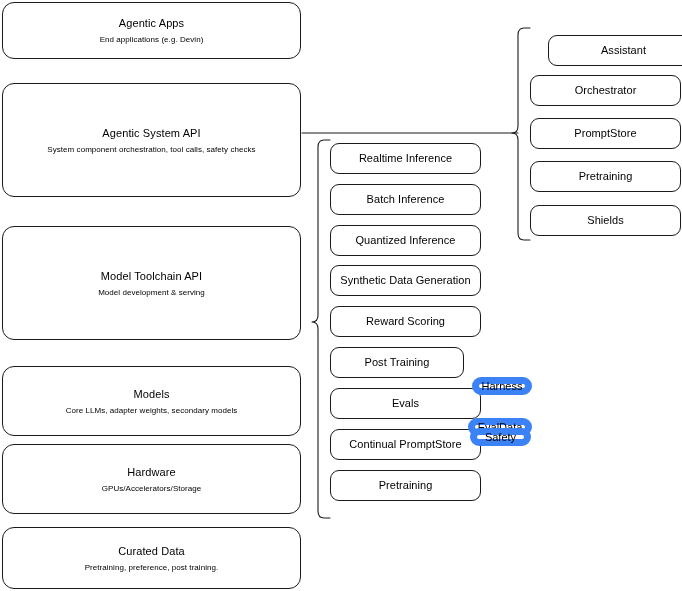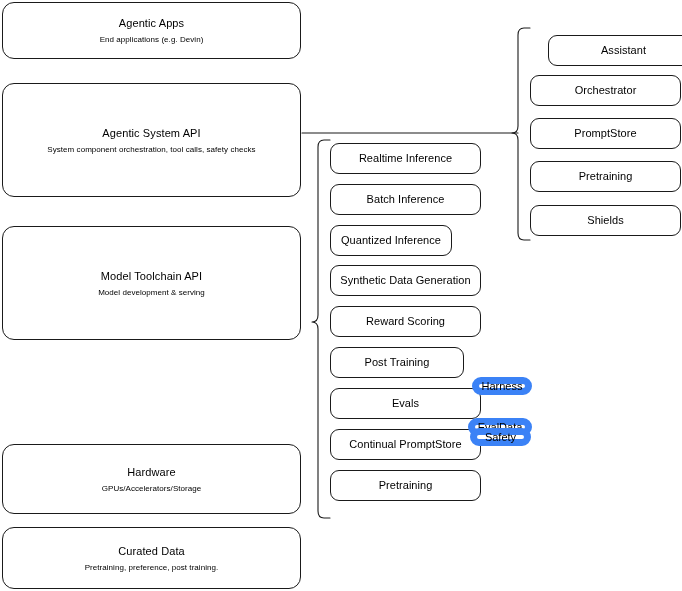--- a/index.html
+++ b/index.html
@@ -102,20 +102,24 @@
   <div class="box layer" style="left:2px; top:83px; width:299px; height:114px;">
     <div class="title">Agentic System API</div>
     <div class="subtitle">System component orchestration, tool calls, safety checks</div>
   </div>
 
   <div class="box layer" style="left:2px; top:226px; width:299px; height:114px;">
     <div class="title">Model Toolchain API</div>
     <div class="subtitle">Model development &amp; serving</div>
   </div>
 
+  <div class="box layer" style="left:2px; top:366px; width:299px; height:70px;">
+    <div class="title">Models</div>
+    <div class="subtitle">Core LLMs, adapter weights, secondary models</div>
+  </div>
 
   <div class="box layer" style="left:2px; top:444px; width:299px; height:70px;">
     <div class="title">Hardware</div>
     <div class="subtitle">GPUs/Accelerators/Storage</div>
   </div>
 
   <div class="box layer" style="left:2px; top:527px; width:299px; height:62px;">
     <div class="title">Curated Data</div>
     <div class="subtitle">Pretraining, preference, post training.</div>
   </div>
@@ -128,21 +132,21 @@
 
     <path d="M 330 140 L 324 140 Q 318 140 318 147 L 318 315 Q 318 322 312 322 Q 318 322 318 329 L 318 511 Q 318 518 324 518 L 330 518"></path>
   </svg>
 
   <div class="box item" style="left:330px; top:143px; width:151px; height:31px;">
     <span>Realtime Inference</span>
   </div>
   <div class="box item" style="left:330px; top:184px; width:151px; height:31px;">
     <span>Batch Inference</span>
   </div>
-  <div class="box item" style="left:330px; top:225px; width:122px; height:31px;">
+  <div class="box item" style="left:330px; top:225px; width:151px; height:31px;">
     <span>Quantized Inference</span>
   </div>
   <div class="box item" style="left:330px; top:265px; width:151px; height:31px;">
     <span>Synthetic Data Generation</span>
   </div>
   <div class="box item" style="left:330px; top:306px; width:151px; height:31px;">
     <span>Reward Scoring</span>
   </div>
   <div class="box item" style="left:330px; top:347px; width:134px; height:31px;">
     <span>Post Training</span>

